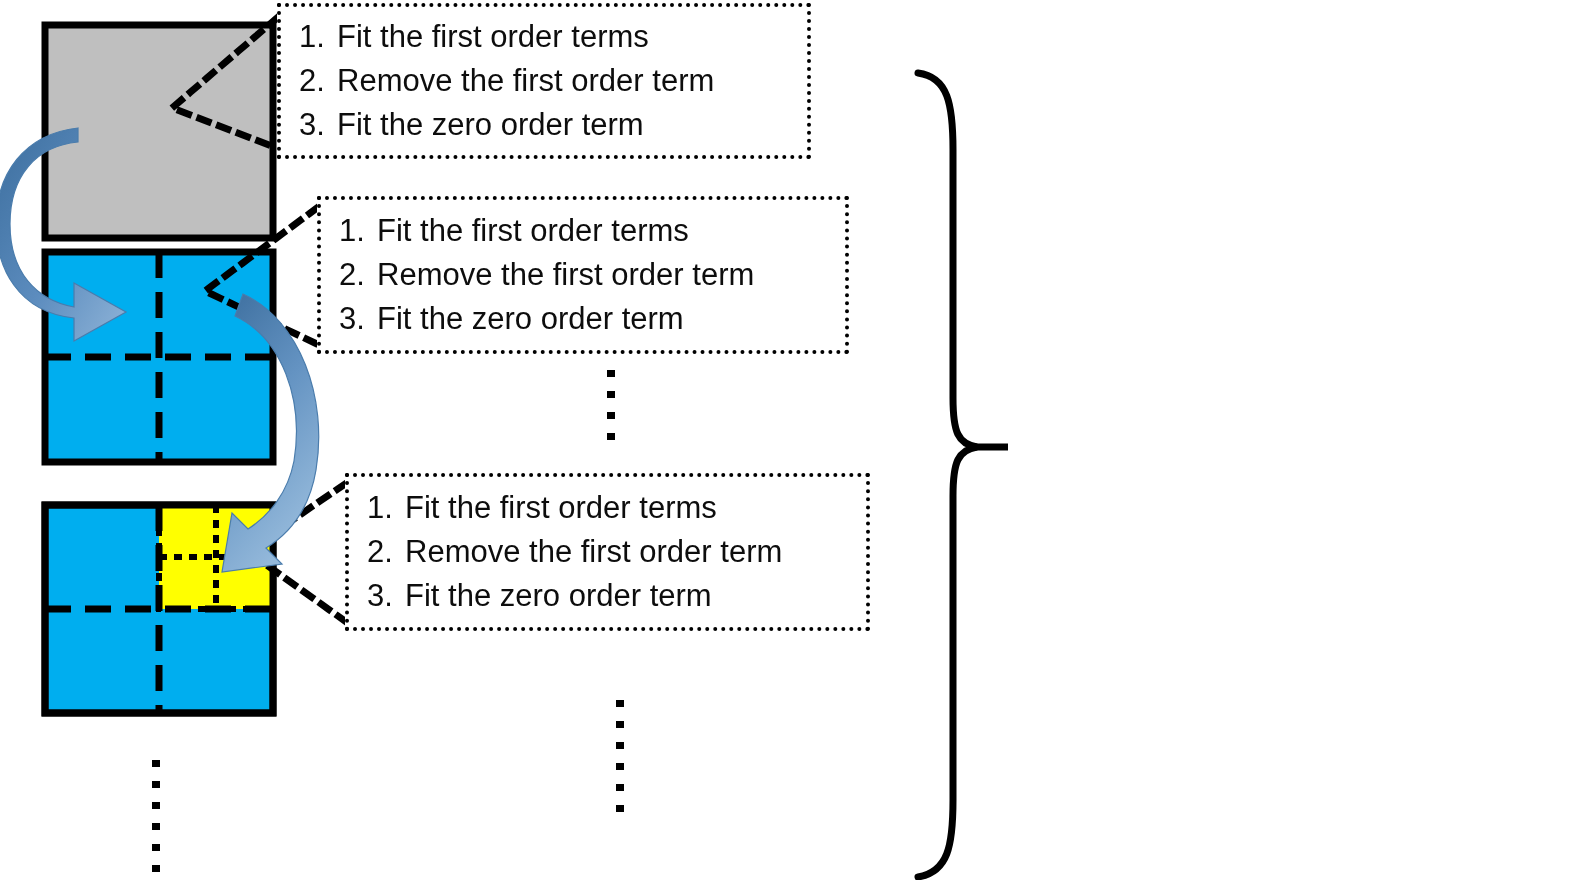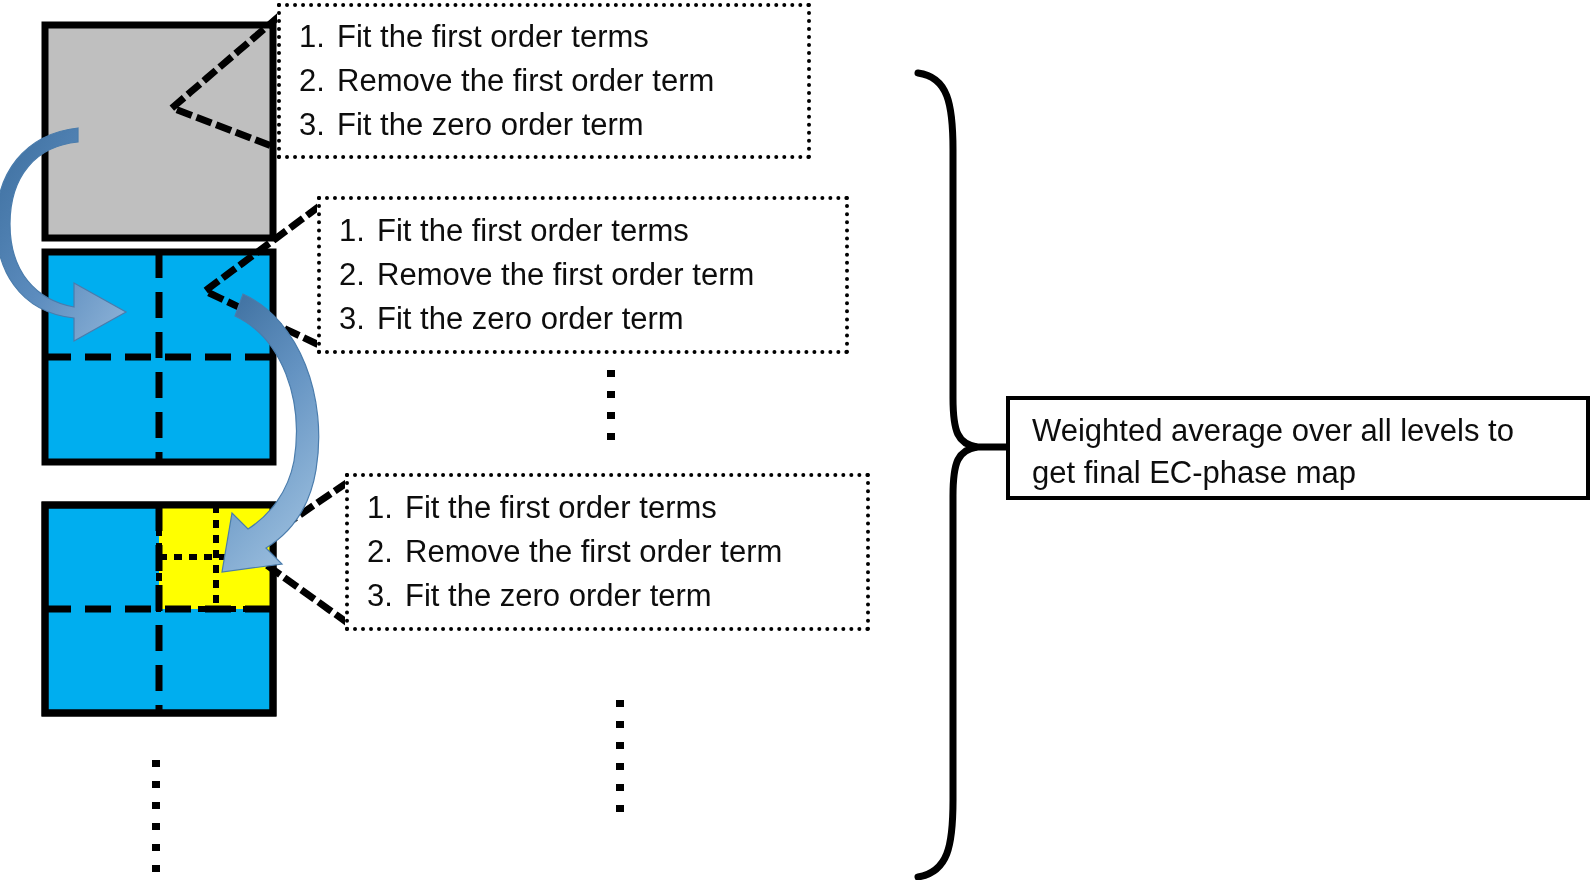--- a/index.html
+++ b/index.html
@@ -195,18 +195,14 @@
     <div class="line">
       <span class="num">2.</span>
       <span>Remove the first order term</span>
     </div>
     <div class="line">
       <span class="num">3.</span>
       <span>Fit the zero order term</span>
     </div>
   </div>
 
-  <div id="summary-box">
-    <div class="stext">Weighted average over all levels to</div>
-    <div class="stext">get final EC-phase map</div>
-  </div>
 
 </div>
 
 </body></html>

